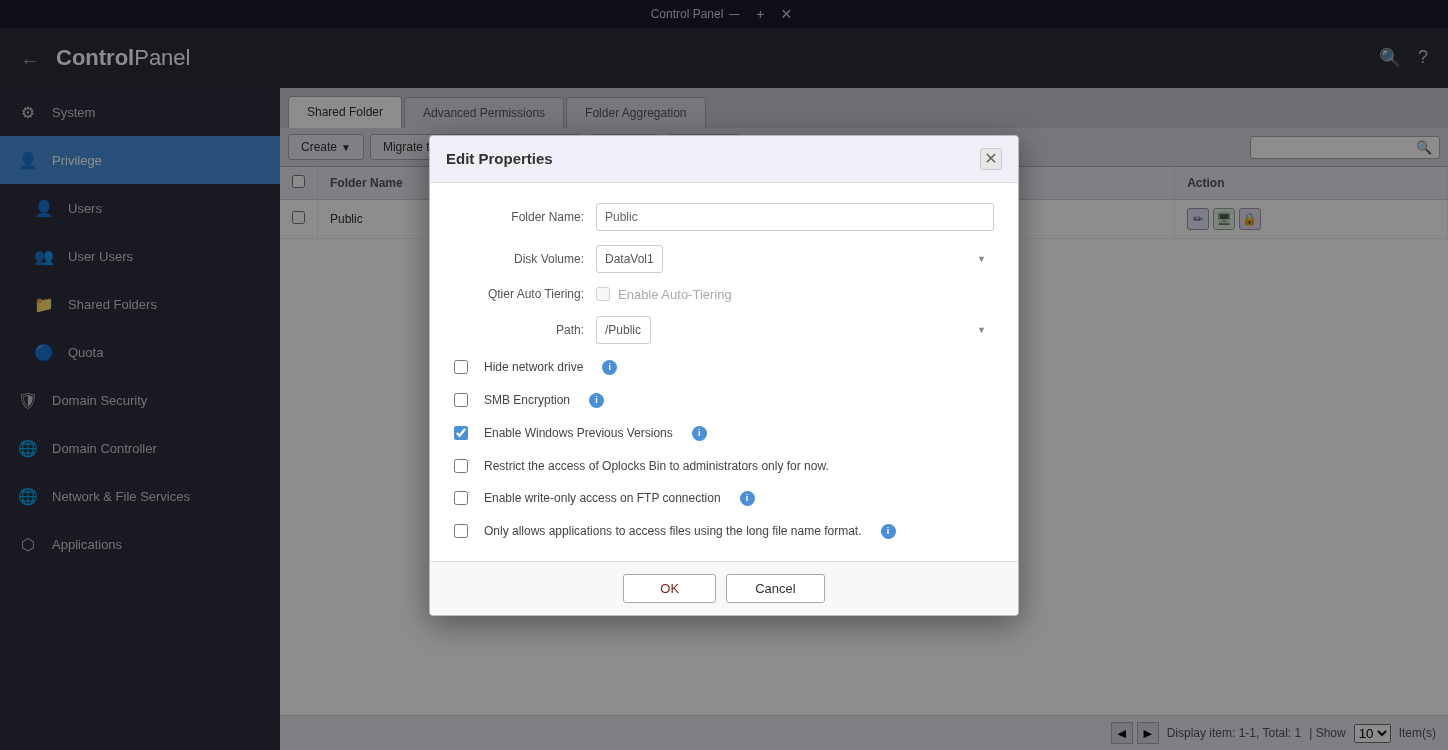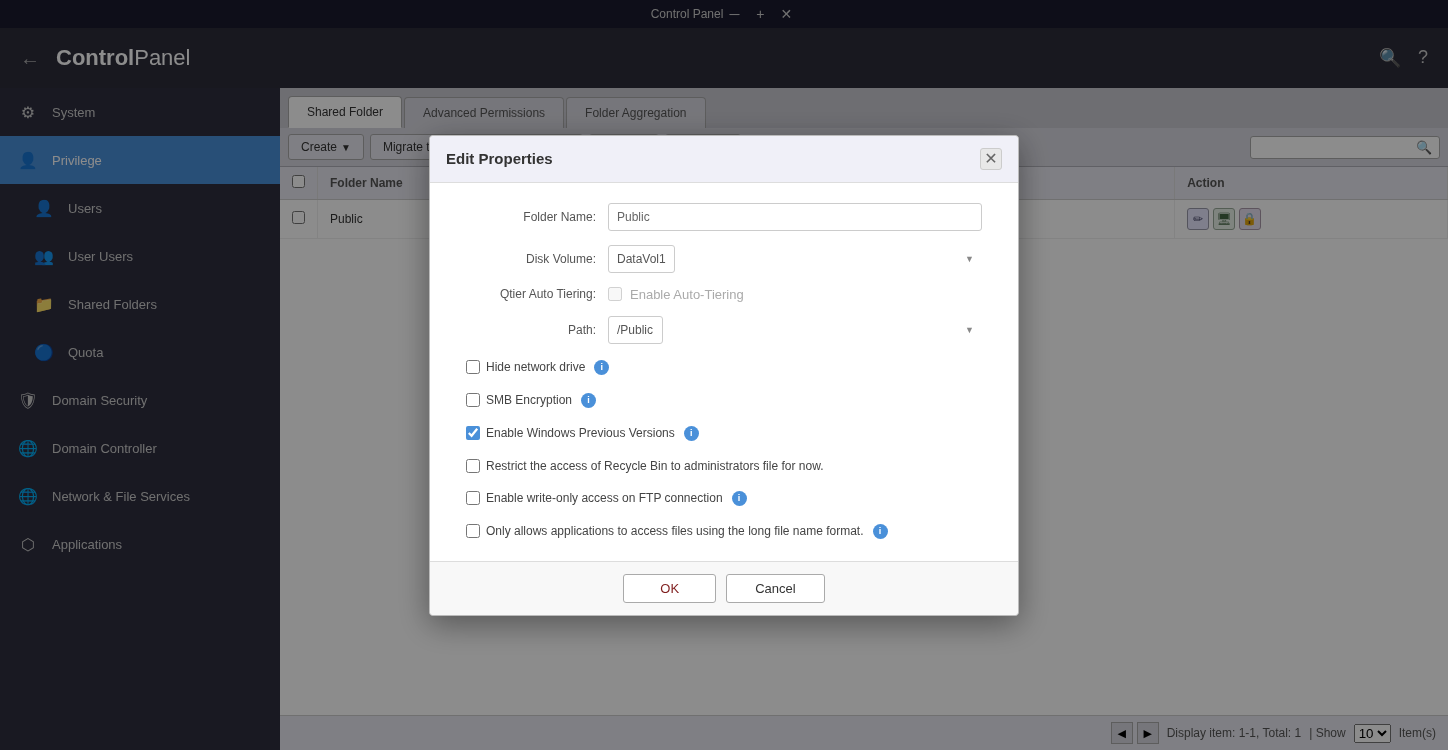--- a/index.html
+++ b/index.html
@@ -56,33 +56,33 @@
 
     
     .overlay { position: fixed; top: 0; left: 0; width: 1448px; height: 750px; background: rgba(0,0,0,0.45); z-index: 100; display: flex; align-items: center; justify-content: center; }
 
     
     .dialog { background: white; border: 1px solid #bbb; border-radius: 4px; width: 590px; box-shadow: 0 8px 32px rgba(0,0,0,0.4); display: flex; flex-direction: column; max-height: 580px; }
     .dialog-header { background: #f0f0f8; border-bottom: 1px solid #ddd; padding: 12px 16px; display: flex; align-items: center; justify-content: space-between; border-radius: 4px 4px 0 0; gap: 24px; }
     .dialog-title { font-size: 15px; font-weight: 600; color: #333; }
     .dialog-close { width: 22px; height: 22px; display: flex; align-items: center; justify-content: center; cursor: pointer; font-size: 16px; color: #666; border: 1px solid #ccc; background: #e8e8e8; border-radius: 3px; }
 
-    .dialog-body { flex: 1; overflow-y: auto; padding: 20px 36px; display: flex; flex-direction: column; gap: 14px; }
+    .dialog-body { flex: 1; overflow-y: auto; padding: 20px 24px; display: flex; flex-direction: column; gap: 14px; }
     .dialog-body::-webkit-scrollbar { width: 8px; }
     .dialog-body::-webkit-scrollbar-track { background: #f0f0f0; }
     .dialog-body::-webkit-scrollbar-thumb { background: #bbb; border-radius: 4px; }
 
     .form-row { display: flex; align-items: center; gap: 12px; }
     .form-label { width: 130px; text-align: right; font-size: 12px; color: #555; flex-shrink: 0; }
     .form-input { flex: 1; height: 28px; border: 1px solid #ccc; border-radius: 3px; padding: 0 8px; font-size: 12px; color: #666; background: white; }
     .form-input::placeholder { color: #aaa; }
     .form-select { flex: 1; height: 28px; border: 1px solid #ccc; border-radius: 3px; padding: 0 8px; font-size: 12px; color: #555; background: white; appearance: none; cursor: pointer; }
     .form-select-wrap { flex: 1; position: relative; }
     .form-select-wrap::after { content: '▼'; position: absolute; right: 8px; top: 50%; transform: translateY(-50%); font-size: 9px; color: #888; pointer-events: none; }
-    .form-checkbox-row { display: flex; align-items: center; gap: 6px; padding: 2px 0; }
+    .form-checkbox-row { display: flex; align-items: center; gap: 16px; padding: 2px 0; }
     .form-checkbox-row input[type="checkbox"] { width: 14px; height: 14px; cursor: pointer; accent-color: #4a90d9; }
     .form-checkbox-label { font-size: 12px; color: #444; }
     .info-icon { display: inline-flex; align-items: center; justify-content: center; width: 15px; height: 15px; border-radius: 50%; background: #4a90d9; color: white; font-size: 9px; font-weight: bold; cursor: pointer; vertical-align: middle; margin-left: 3px; }
     .autosize-disabled { display: flex; align-items: center; gap: 8px; }
     .autosize-checkbox { width: 14px; height: 14px; }
 
     .dialog-footer { border-top: 1px solid #ddd; padding: 12px 20px; display: flex; justify-content: center; gap: 10px; background: #f8f8f8; border-radius: 0 0 4px 4px; }
     .btn-ok { padding: 6px 36px; background: white; border: 1px solid #aaa; border-radius: 3px; cursor: pointer; font-size: 13px; color: #7f1d1d; }
     .btn-cancel { padding: 6px 28px; background: white; border: 1px solid #aaa; border-radius: 3px; cursor: pointer; font-size: 13px; color: #333; }
 
@@ -300,21 +300,21 @@
 
       <div class="form-checkbox-row">
         <input type="checkbox" id="enable-prev-versions" checked="" style="">
         <label class="form-checkbox-label" for="enable-prev-versions">Enable Windows Previous Versions</label>
         <span class="info-icon">i</span>
       </div>
 
 
       <div class="form-checkbox-row">
         <input type="checkbox" id="restrict-recycle" style="">
-        <label class="form-checkbox-label" for="restrict-recycle">Restrict the access of Recycle Bin to administrators file for now.</label>
+        <label class="form-checkbox-label" for="restrict-recycle">Restrict the access of Oplocks Bin to administrators only for now.</label>
       </div>
 
       <div class="form-checkbox-row">
         <input type="checkbox" id="ftp-write-only" style="">
         <label class="form-checkbox-label" for="ftp-write-only">Enable write-only access on FTP connection</label>
         <span class="info-icon">i</span>
       </div>
 
       <div class="form-checkbox-row">
         <input type="checkbox" id="long-file-name" style="">

